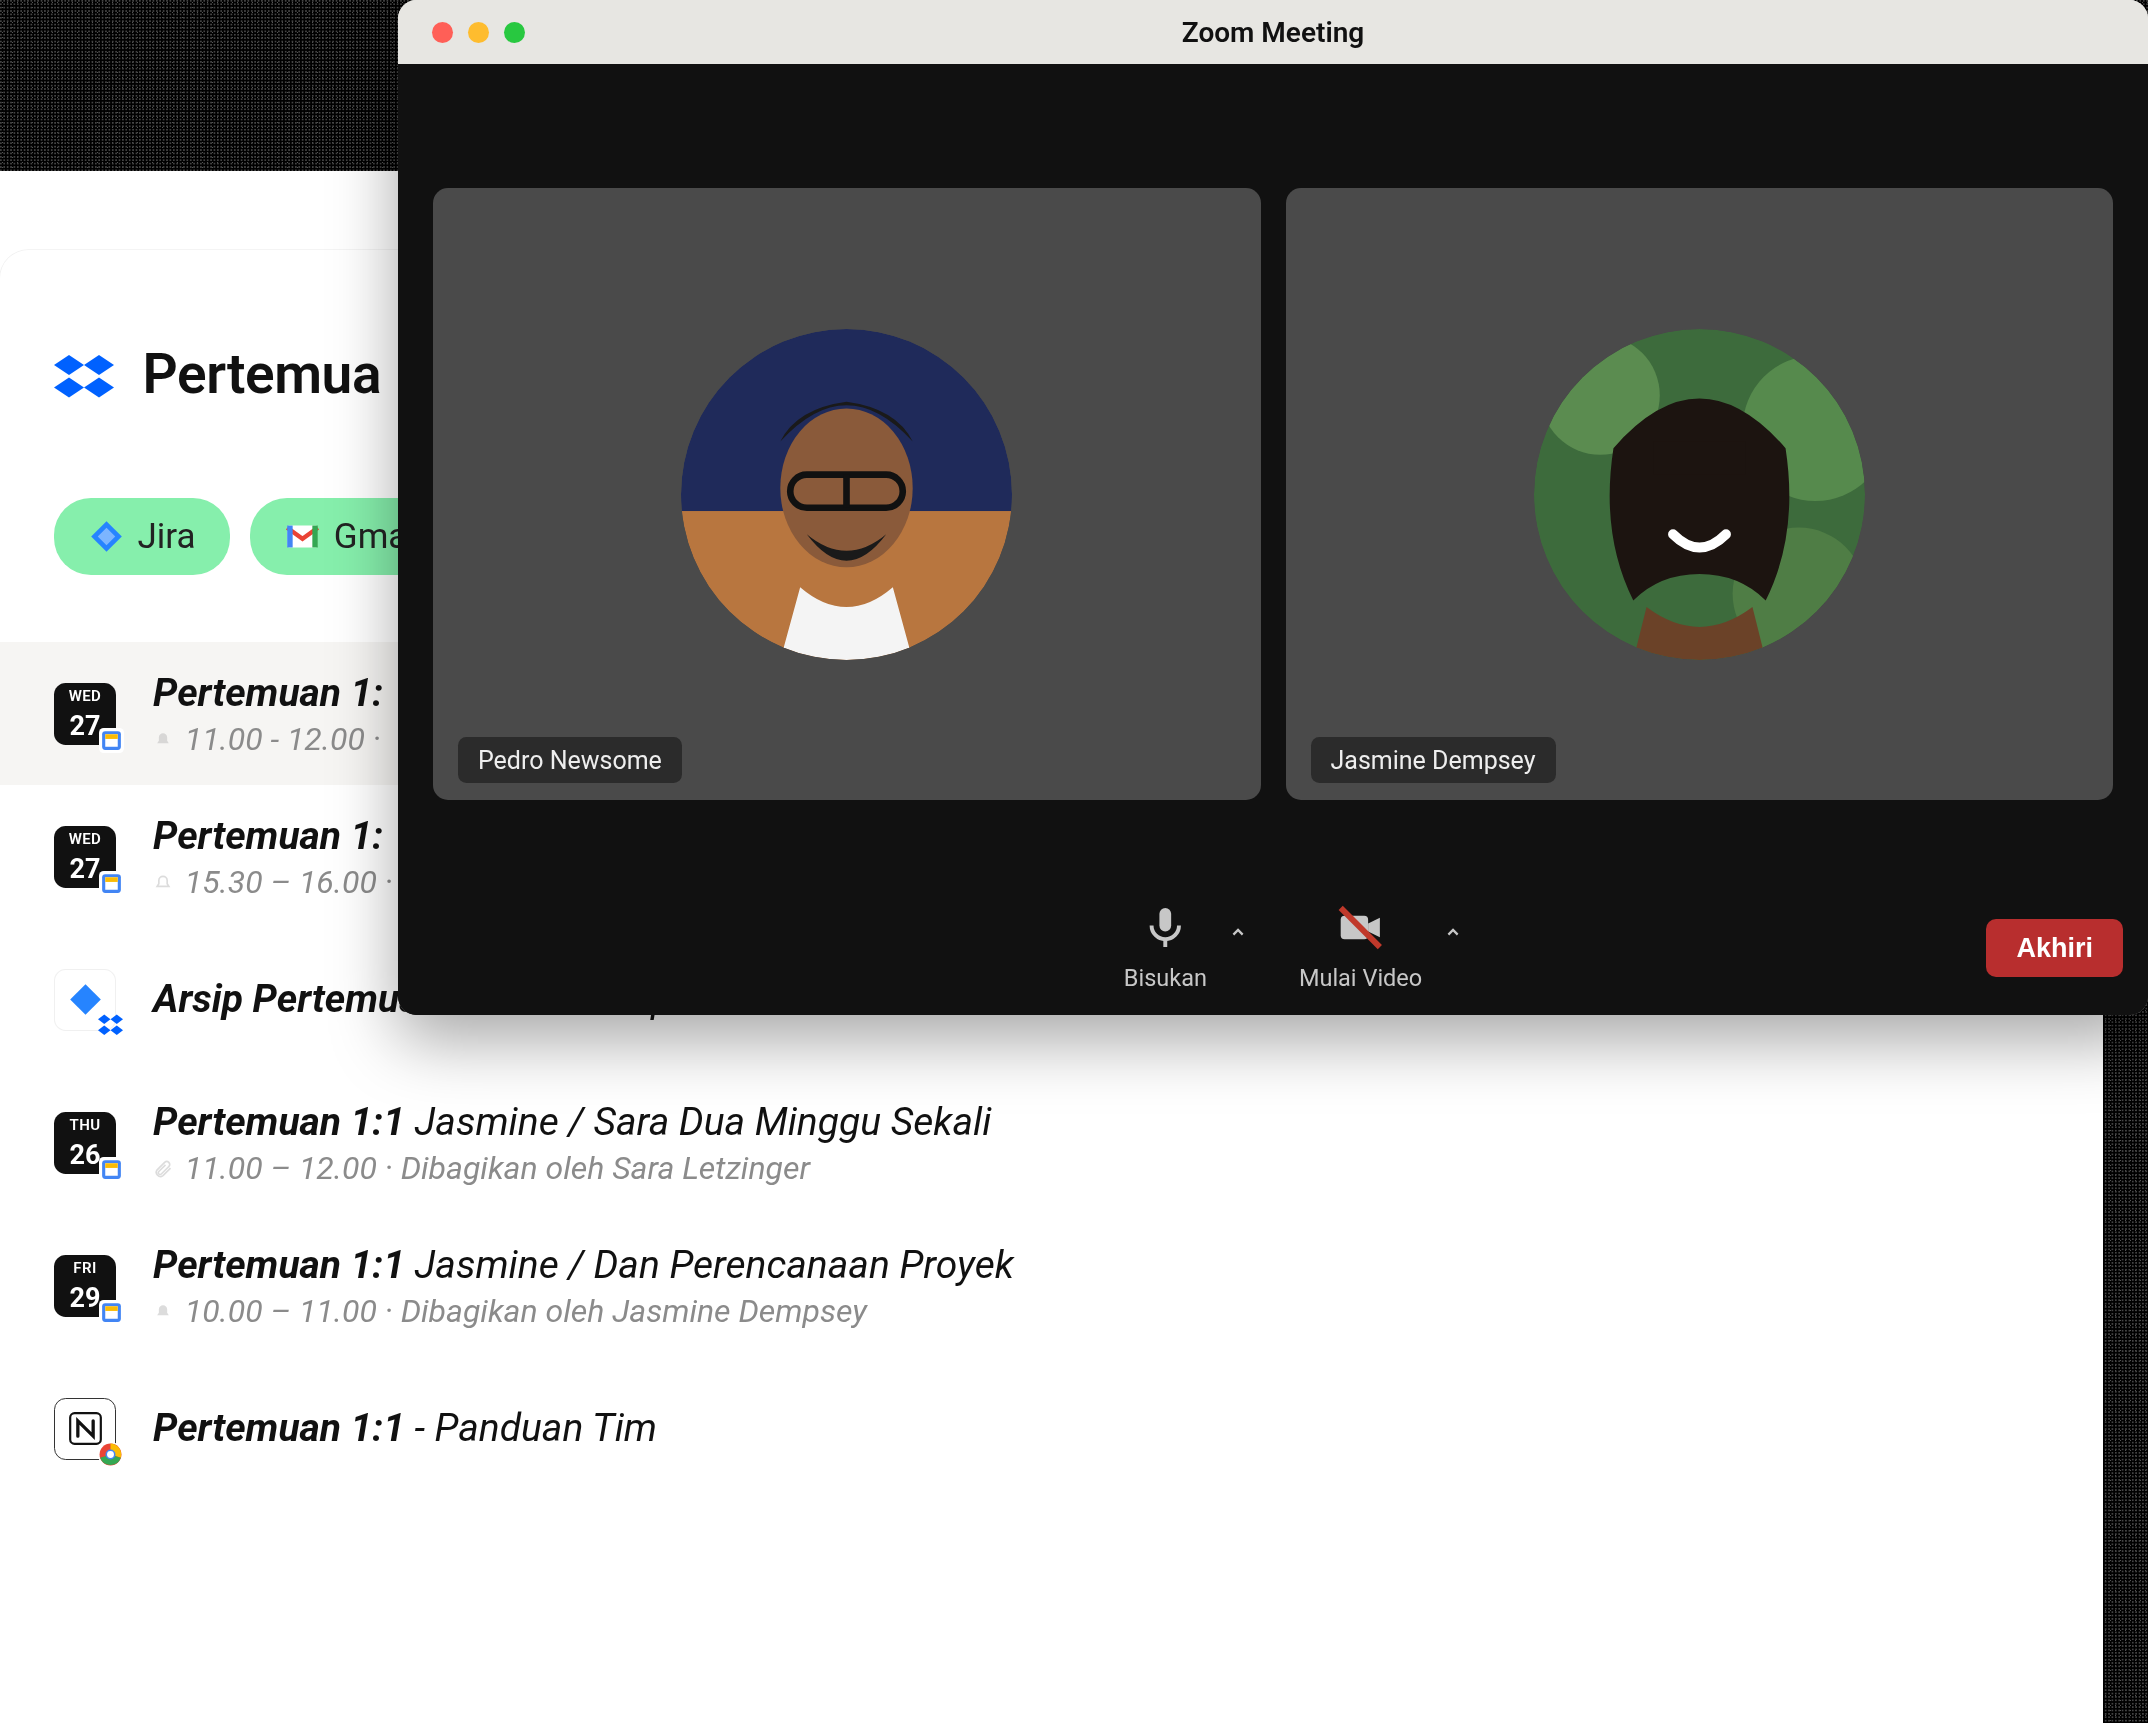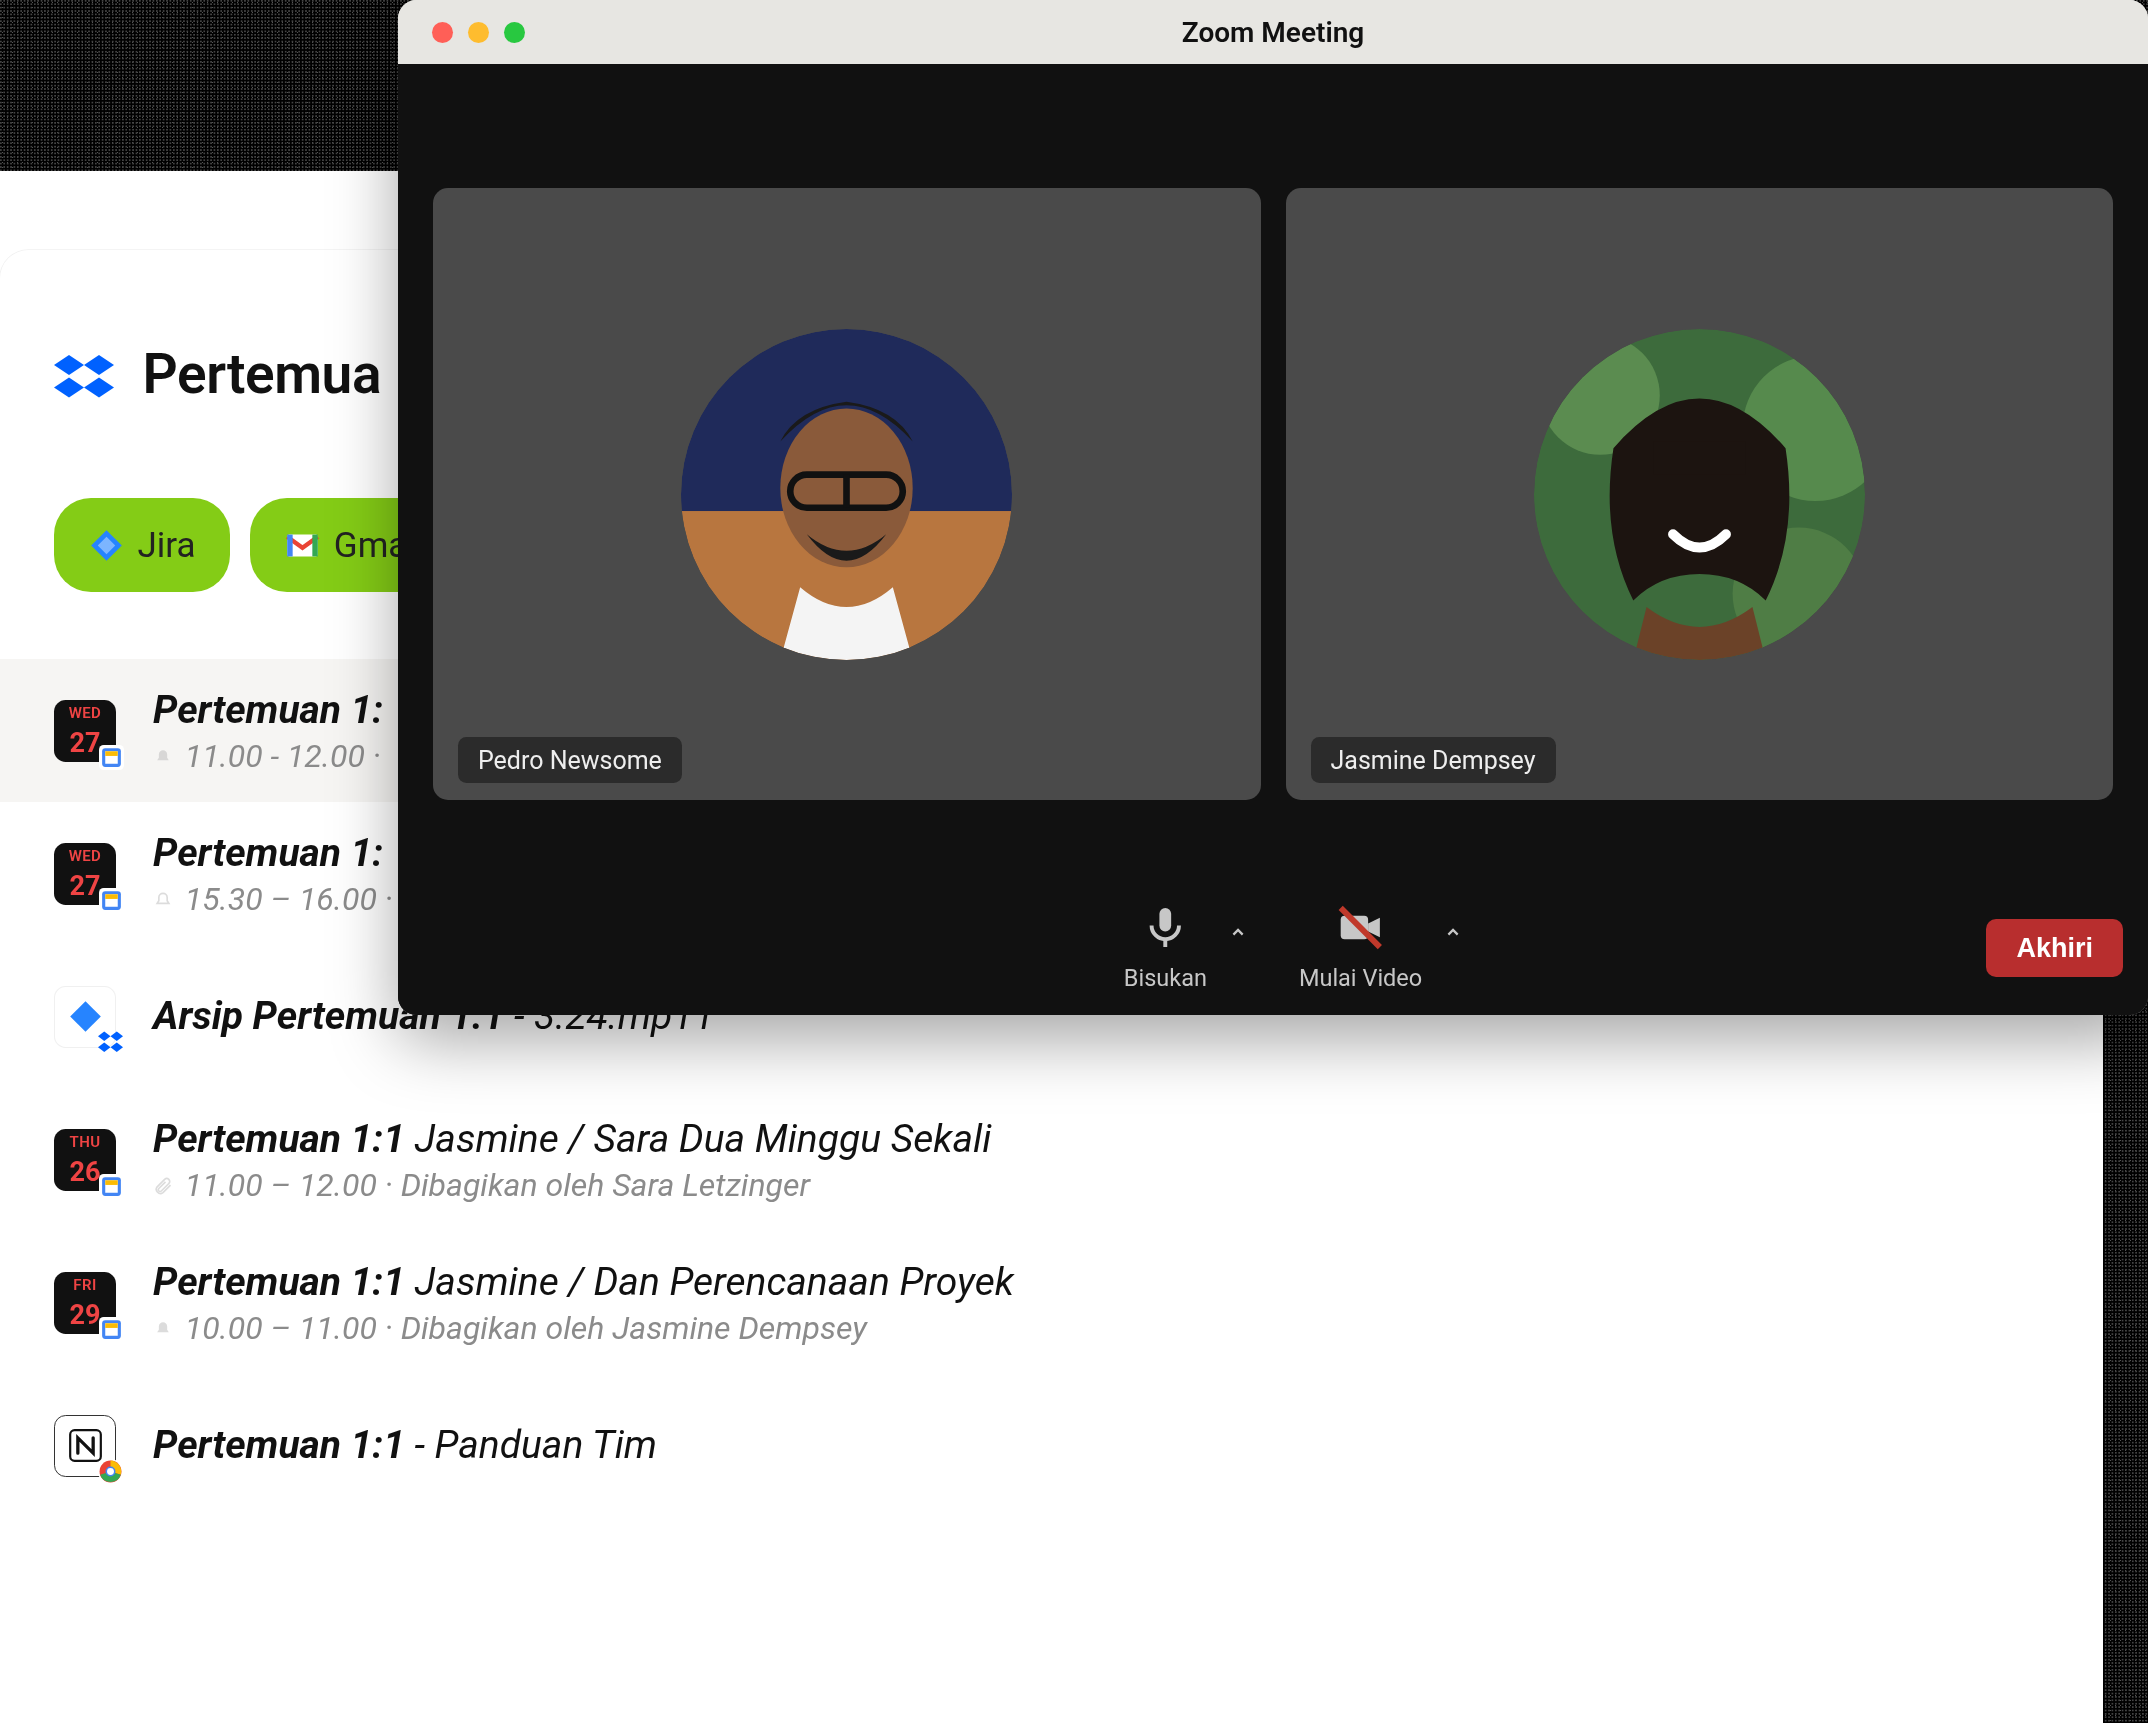--- a/index.html
+++ b/index.html
@@ -71,24 +71,24 @@
     .app-chips {
       display: flex;
       gap: 20px;
       padding-left: 54px;
       margin-bottom: 67px;
     }
     .chip {
       display: inline-flex;
       align-items: center;
       gap: 13.4px;
-      height: 94px;
+      height: 77px;
       padding: 0 35px;
       border-radius: 37px;
-      background: #84cc16;
+      background: #86efac;
       font-size: 35px;
       color: #222;
       font-weight: 400;
     }
     .chip-icon {
       width: 35px; height: 35px;
       display: inline-flex;
       align-items: center;
       justify-content: center;
     }
@@ -104,21 +104,21 @@
       padding: 23.5px 54px;
       min-height: 143px;
     }
     .row.selected { background: #f6f5f3; }
 
     .cal-badge {
       width: 62px;
       height: 62px;
       border-radius: 11.7px;
       background: #111;
-      color: #ef4444;
+      color: #ffffff;
       display: flex;
       flex-direction: column;
       align-items: center;
       justify-content: center;
       position: relative;
       flex-shrink: 0;
     }
     .cal-badge .dow { font-size: 15px; font-weight: 600; letter-spacing: 0.4px; }
     .cal-badge .day { font-size: 27px; font-weight: 700; line-height: 1; margin-top: 8px; }
     .cal-badge .overlay-icon {

